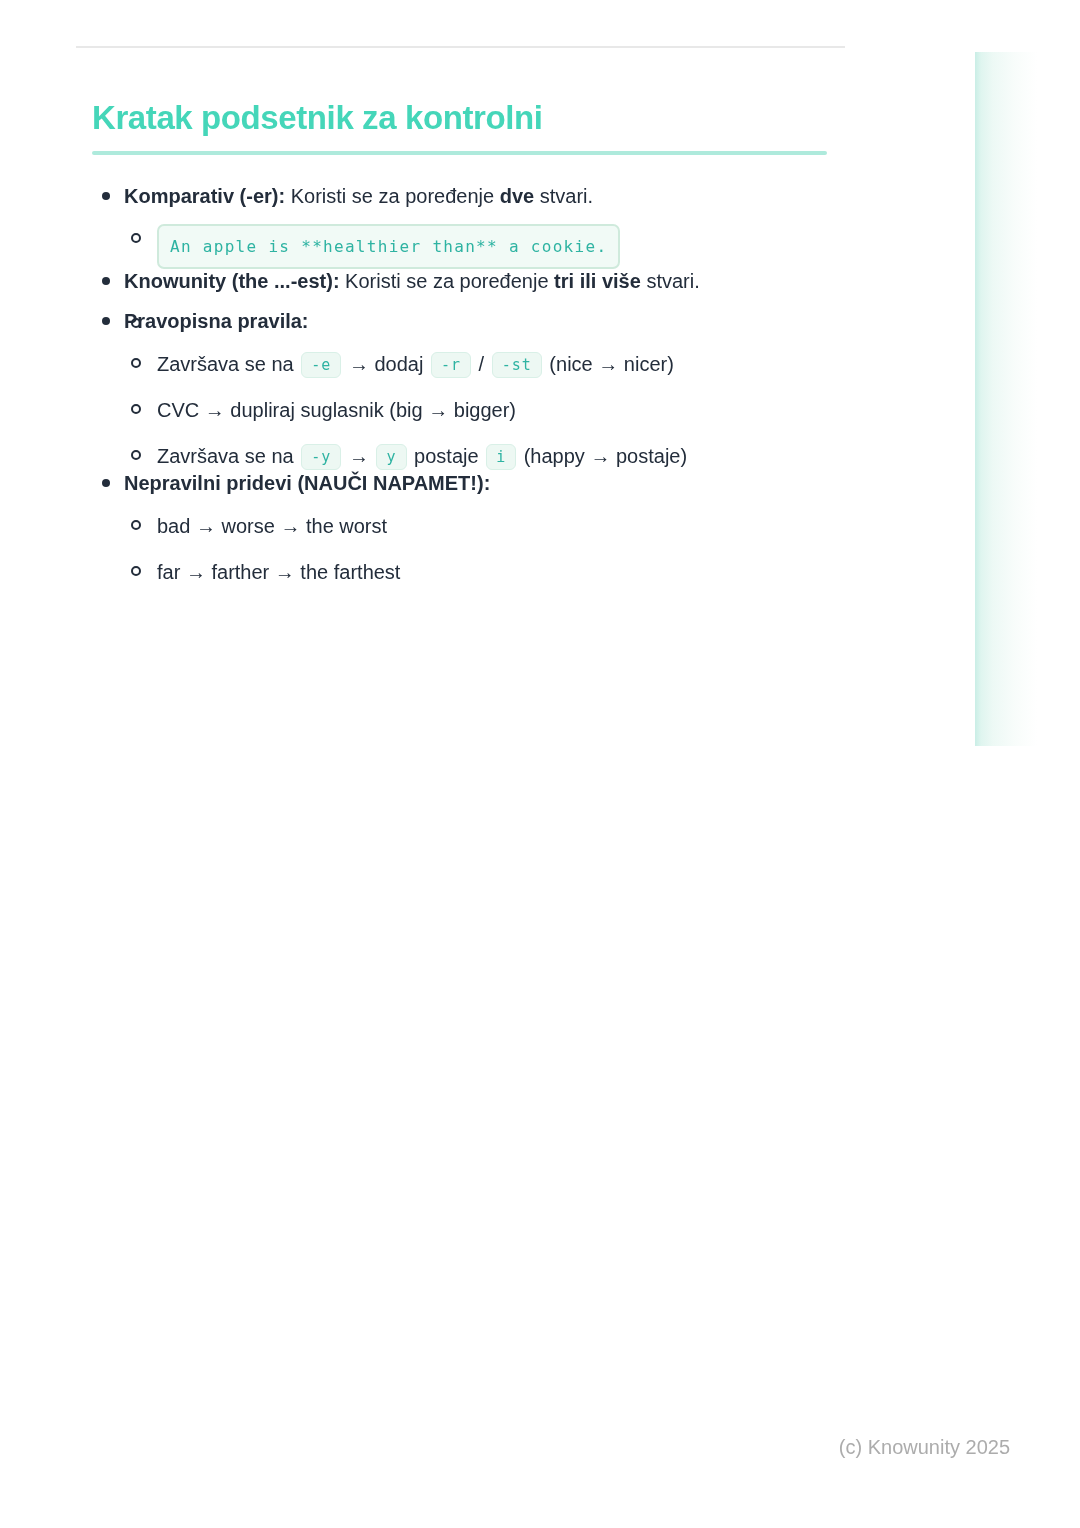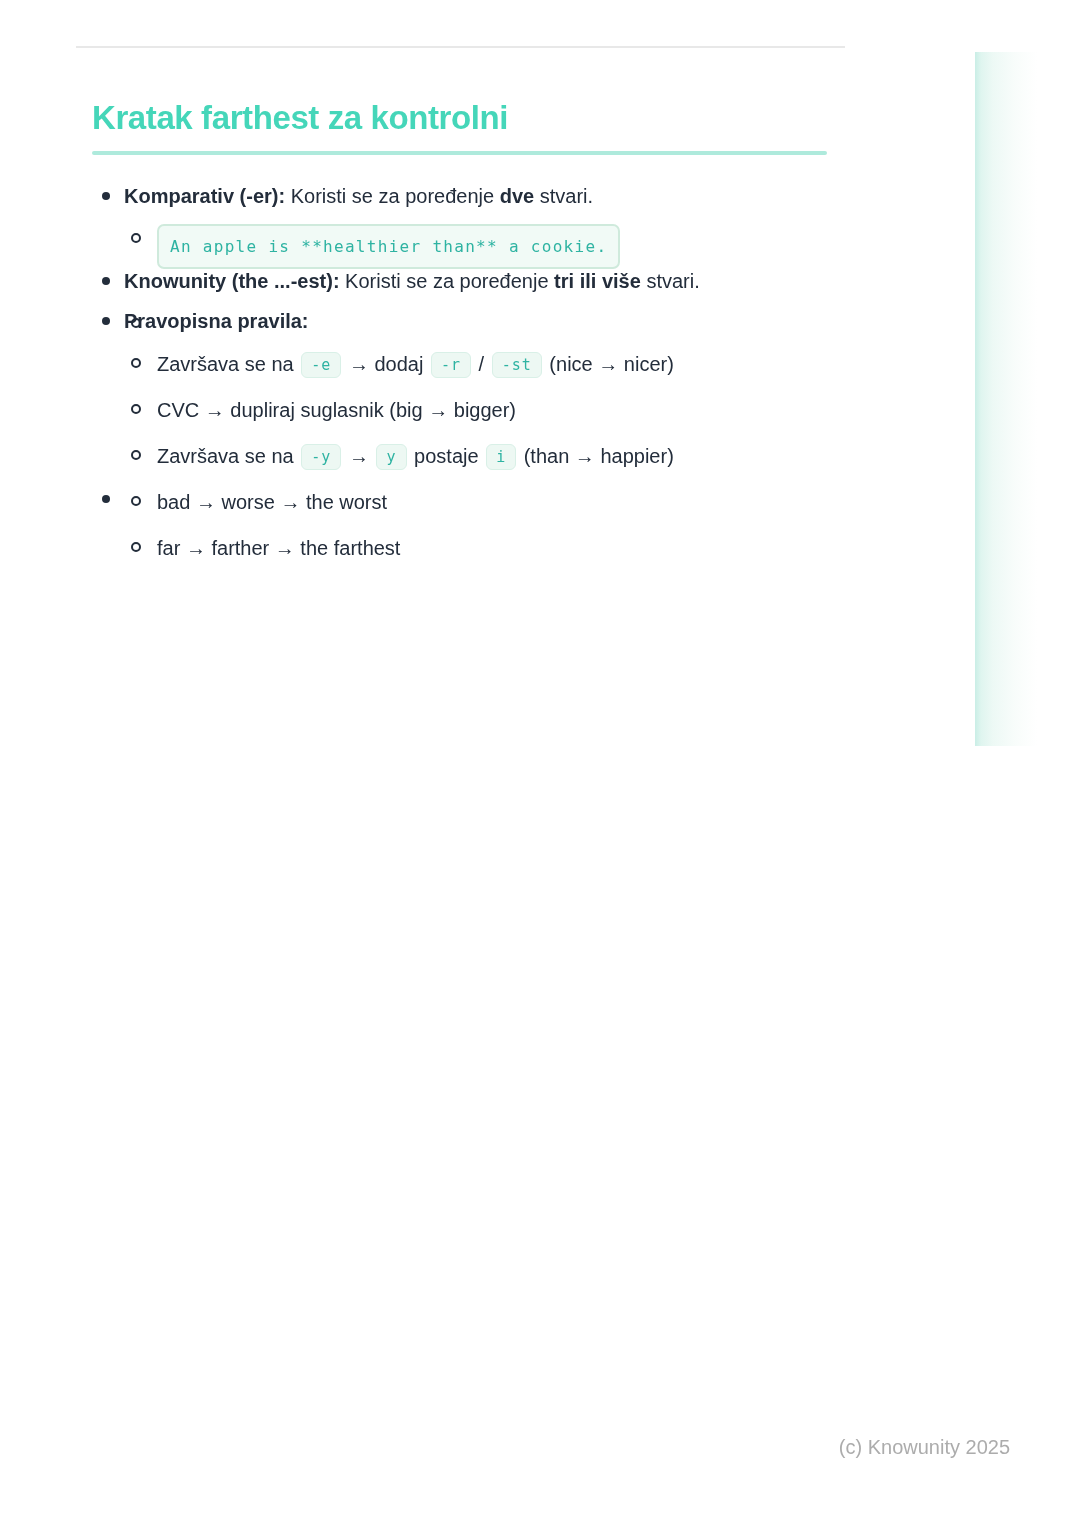--- a/index.html
+++ b/index.html
@@ -89,38 +89,38 @@
     color: var(--footer, #ACACAC);
   }
 </style>
 </head>
 <body style="--accent: #45D6B9; --accent-light: #AEEADC; --text: #232D3B; --code-text: #2EB3A2; --code-bg: #F1FAF6; --code-border: #CFEADC; --chip-bg: #EDF8F3; --chip-border: #D9F0E7; --footer: #ACACAC;">
 
 <div class="top-rule"></div>
 <div class="side-strip"></div>
 
 <div class="content">
-  <h1 class="page-title">Kratak farthest za kontrolni</h1>
+  <h1 class="page-title">Kratak podsetnik za kontrolni</h1>
   <div class="title-rule"></div>
   <div class="list">
       <div class="group">
         <div class="row main"><span class="marker dot"></span><span class="txt"><span class="b">Komparativ (-er):</span><span> Koristi se za poređenje </span><span class="b">dve</span><span> stvari.</span></span></div>
         <div class="row child"><span class="marker circle"></span><code class="codeblock">An apple is **healthier than** a cookie.</code></div>
       </div>
       <div class="group">
         <div class="row main"><span class="marker dot"></span><span class="txt"><span class="b">Knowunity (the ...-est):</span><span> Koristi se za poređenje </span><span class="b">tri ili više</span><span> stvari.</span></span></div>
         <div class="row child"><span class="marker circle"></span></div>
       </div>
       <div class="group">
         <div class="row main"><span class="marker dot"></span><span class="txt"><span class="b">Pravopisna pravila:</span></span></div>
         <div class="row child"><span class="marker circle"></span><span class="txt"><span>Završava se na </span><span class="chip">-e</span><span> → dodaj </span><span class="chip">-r</span><span> / </span><span class="chip">-st</span><span> (nice → nicer)</span></span></div>
         <div class="row child"><span class="marker circle"></span><span class="txt"><span>CVC → dupliraj suglasnik (big → bigger)</span></span></div>
-        <div class="row child"><span class="marker circle"></span><span class="txt"><span>Završava se na </span><span class="chip">-y</span><span> → </span><span class="chip">y</span><span> postaje </span><span class="chip">i</span><span> (than → happier)</span></span></div>
+        <div class="row child"><span class="marker circle"></span><span class="txt"><span>Završava se na </span><span class="chip">-y</span><span> → </span><span class="chip">y</span><span> postaje </span><span class="chip">i</span><span> (happy → postaje)</span></span></div>
       </div>
       <div class="group">
-        <div class="row main"><span class="marker dot"></span></div>
+        <div class="row main"><span class="marker dot"></span><span class="txt"><span class="b">Nepravilni pridevi (NAUČI NAPAMET!):</span></span></div>
         <div class="row child"><span class="marker circle"></span><span class="txt"><span>bad → worse → the worst</span></span></div>
         <div class="row child"><span class="marker circle"></span><span class="txt"><span>far → farther → the farthest</span></span></div>
       </div>
     </div>
 </div>
 
 <div class="footer">(c) Knowunity 2025</div>
 
 </body></html>

